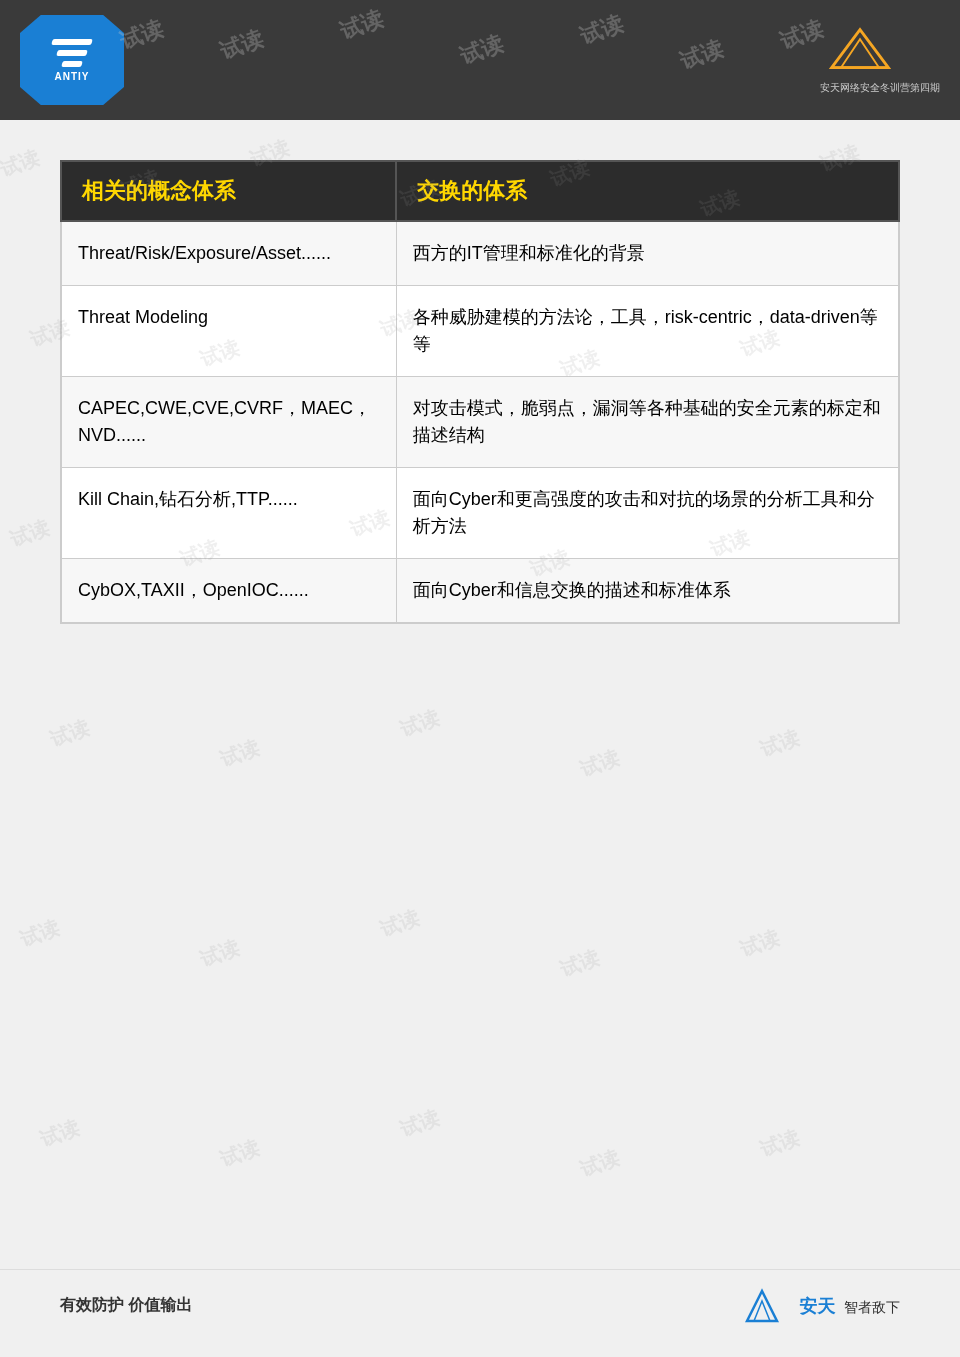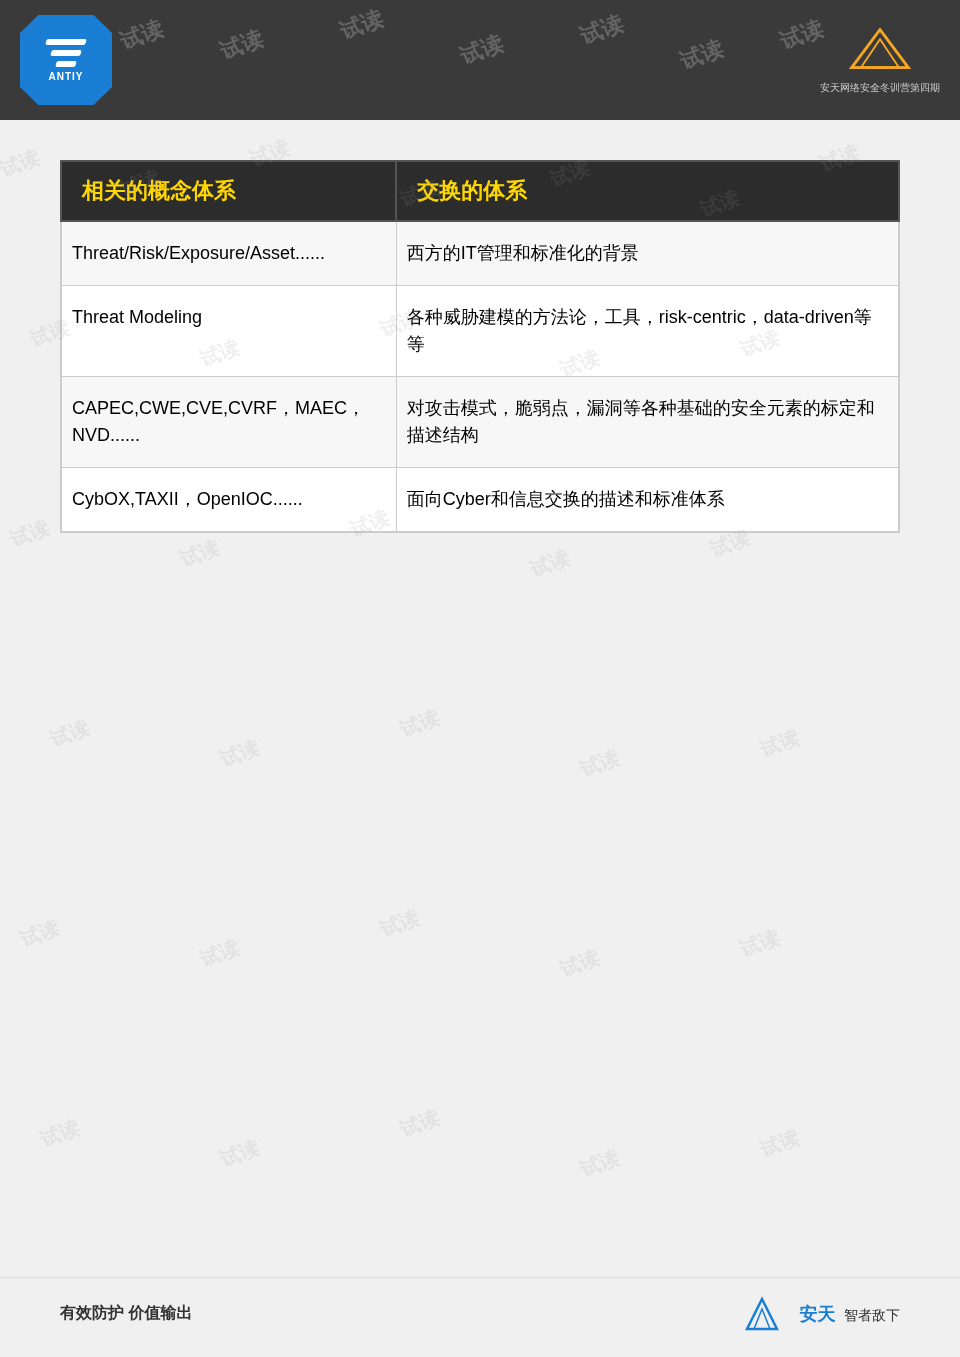--- a/index.html
+++ b/index.html
@@ -18,21 +18,21 @@
       height: 120px;
       background: #3a3a3a;
       display: flex;
       align-items: center;
       justify-content: space-between;
       padding: 0 20px;
       position: relative;
     }
 
     .logo-box {
-      width: 92px;
+      width: 104px;
       height: 90px;
       background: #1a7fd4;
       clip-path: polygon(20% 0%, 80% 0%, 100% 20%, 100% 80%, 80% 100%, 20% 100%, 0% 80%, 0% 20%);
       display: flex;
       align-items: center;
       justify-content: center;
       flex-direction: column;
       position: relative;
     }
 
@@ -65,21 +65,21 @@
     .header-right {
       display: flex;
       flex-direction: column;
       align-items: center;
     }
 
     .header-right-logo {
       width: 120px;
       height: 70px;
       display: flex;
-      align-items: center;
+      align-items: flex-start;
       justify-content: center;
       flex-direction: column;
     }
 
     .header-right-text {
       color: #ccc;
       font-size: 10px;
       margin-top: 4px;
       text-align: center;
     }
@@ -103,42 +103,42 @@
       background: #2c2c2c;
       color: #ffd700;
       font-size: 22px;
       font-weight: bold;
       padding: 14px 20px;
       text-align: left;
       border: 2px solid #555;
     }
 
     .data-table td {
-      padding: 18px 10px;
+      padding: 18px 16px;
       font-size: 18px;
       vertical-align: top;
       border: 1.5px solid #ccc;
       line-height: 1.5;
     }
 
     .data-table tr:nth-child(odd) td {
       background: #f7f7f7;
     }
 
     .data-table tr:nth-child(even) td {
       background: #ffffff;
     }
 
     .col-left { width: 40%; }
     .col-right { width: 60%; }
 
     
     .footer {
       position: absolute;
-      bottom: 8px;
+      bottom: 16px;
       left: 0;
       width: 100%;
       height: 72px;
       background: #f0f0f0;
       display: flex;
       align-items: center;
       justify-content: space-between;
       padding: 0 60px;
       border-top: 1px solid #ddd;
     }
@@ -269,20 +269,24 @@
         </tr>
         <tr>
           <td class="col-left">Threat Modeling</td>
           <td class="col-right">各种威胁建模的方法论，工具，risk-centric，data-driven等等</td>
         </tr>
         <tr>
           <td class="col-left">CAPEC,CWE,CVE,CVRF，MAEC，NVD......</td>
           <td class="col-right">对攻击模式，脆弱点，漏洞等各种基础的安全元素的标定和描述结构</td>
         </tr>
         <tr>
+          <td class="col-left">Kill Chain,钻石分析,TTP......</td>
+          <td class="col-right">面向Cyber和更高强度的攻击和对抗的场景的分析工具和分析方法</td>
+        </tr>
+        <tr>
           <td class="col-left">CybOX,TAXII，OpenIOC......</td>
           <td class="col-right">面向Cyber和信息交换的描述和标准体系</td>
         </tr>
       </tbody>
   </table>
 </div>
 
 <div class="footer">
   <div class="footer-left">有效防护 价值输出</div>
   <div class="footer-right">

